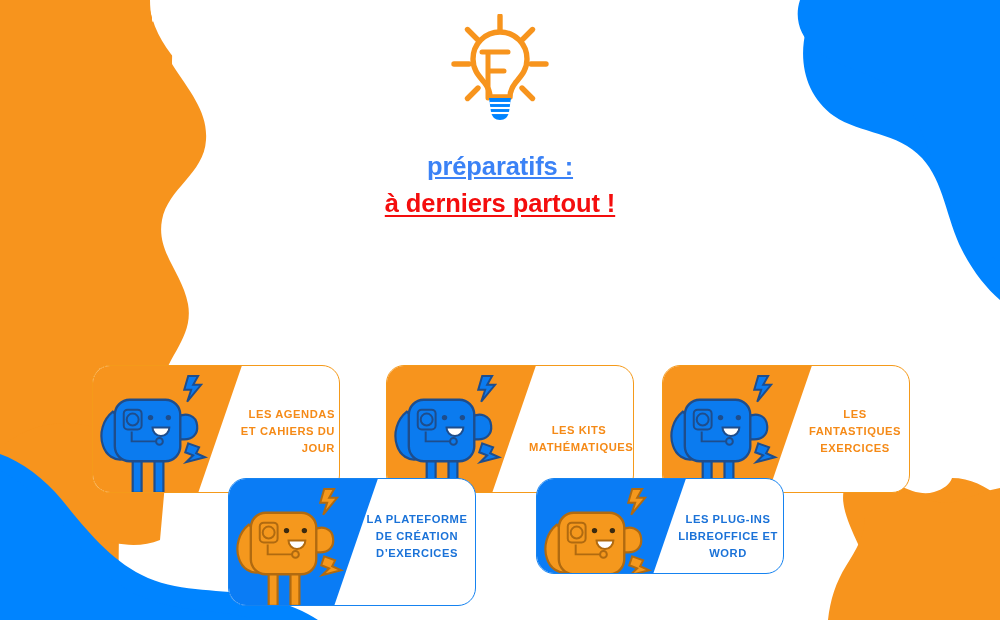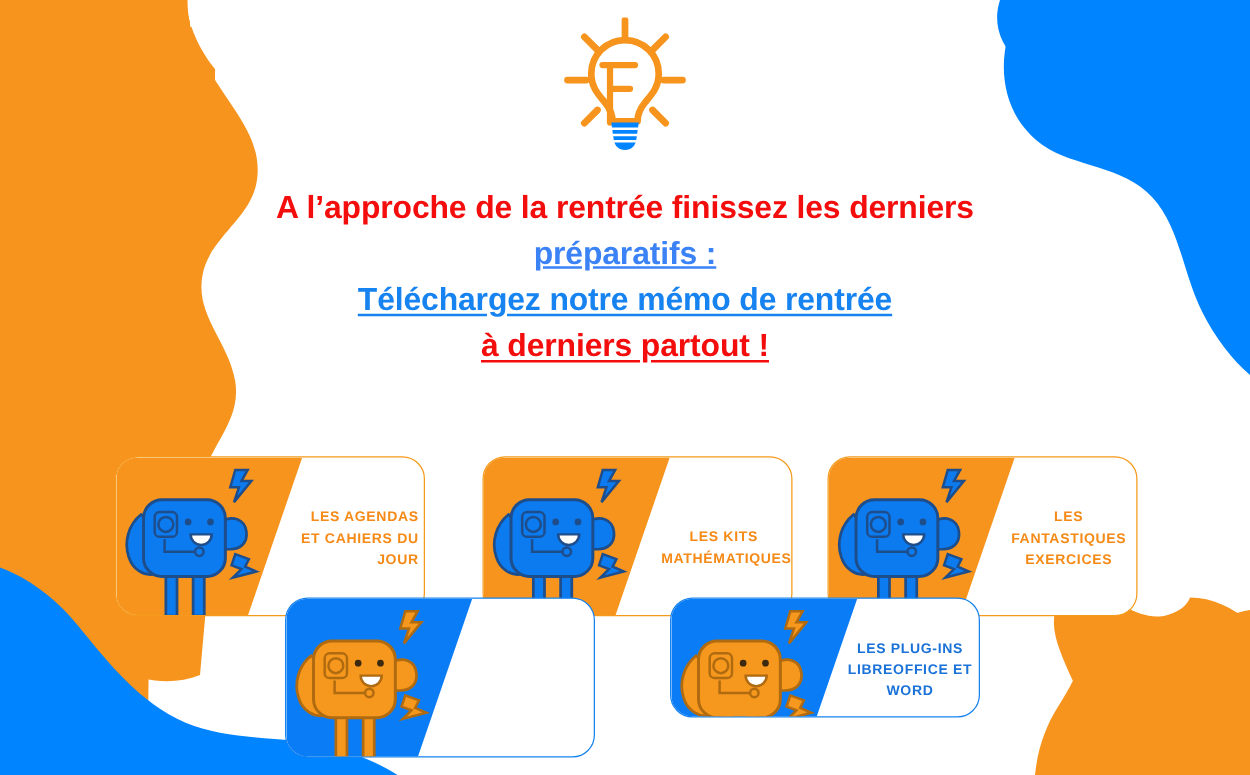--- a/index.html
+++ b/index.html
@@ -143,23 +143,21 @@
 
     <path fill="#0084FF" d="M45,84 L67,84 L65,98 C64,103 61,106 56,106 C51,106 48,103 47,98 Z"></path>
     <g stroke="#FFFFFF" stroke-width="2.1">
       <line x1="45.5" y1="89" x2="66.5" y2="89"></line>
       <line x1="46" y1="94" x2="66" y2="94"></line>
       <line x1="47" y1="99" x2="65" y2="99"></line>
     </g>
   </svg>
 
   <div class="headline">
-    <span class="ln ln1">A l’approche de la rentrée finissez les derniers</span>
     <span class="ln ln2">préparatifs :</span>
-    <span class="ln ln3">Téléchargez notre mémo de rentrée </span>
     <span class="ln ln4">à derniers partout !</span>
   </div>
 
   <div class="card card-orange" id="card1">
     <svg class="card-svg" viewBox="0 0 248 128">
       <path fill="#F7941D" d="M44,0 L150,0 L106,128 L0,128 L0,0 Z"></path>
       <g>
         <path fill="#0B7BEF" stroke="#1E4D8C" stroke-width="2.2" d="M40,92 h9 v36 h-9 z"></path>
         <path fill="#0B7BEF" stroke="#1E4D8C" stroke-width="2.2" d="M62,92 h9 v36 h-9 z"></path>
         <path fill="#0B7BEF" stroke="#1E4D8C" stroke-width="2.2" d="M20,46 C10,54 6,68 10,80 C13,90 22,96 31,94 L31,56 Z"></path>
@@ -238,20 +236,21 @@
         <circle cx="40" cy="54" r="6" fill="none" stroke="#B06A10" stroke-width="2"></circle>
         <circle cx="58" cy="52" r="2.7" fill="#3B2A10"></circle>
         <circle cx="76" cy="52" r="2.7" fill="#3B2A10"></circle>
         <path fill="#FFFFFF" stroke="#B06A10" stroke-width="2" d="M60,62 h17 a8.5,8.5 0 0 1 -17,0 z"></path>
         <path fill="none" stroke="#B06A10" stroke-width="2" d="M39,66 v10 h26"></path>
         <circle cx="67" cy="76" r="3.4" fill="#F5981D" stroke="#B06A10" stroke-width="2"></circle>
         <path fill="#F5981D" stroke="#B06A10" stroke-width="2" d="M96,10 l10,0 l-5,9 l8,0 l-14,17 l4,-12 l-7,0 z"></path>
         <path fill="#F5981D" stroke="#B06A10" stroke-width="2" d="M96,78 l11,4 l-3,6 l9,4 l-19,5 l7,-7 l-8,-3 z"></path>
       </g>
     </svg>
+    <div class="card-label label-blue">LA PLATEFORME DE CRÉATION D’EXERCICES</div>
   </div>
 
   <div class="card card-blue" id="card5">
     <svg class="card-svg" viewBox="0 0 248 128">
       <path fill="#0A7CF5" d="M44,0 L150,0 L106,128 L0,128 L0,0 Z"></path>
       <g>
         <path fill="#F5981D" stroke="#B06A10" stroke-width="2.2" d="M40,92 h9 v36 h-9 z"></path>
         <path fill="#F5981D" stroke="#B06A10" stroke-width="2.2" d="M62,92 h9 v36 h-9 z"></path>
         <path fill="#F5981D" stroke="#B06A10" stroke-width="2.2" d="M20,46 C10,54 6,68 10,80 C13,90 22,96 31,94 L31,56 Z"></path>
         <path fill="#F5981D" stroke="#B06A10" stroke-width="2.2" d="M84,52 c10,-6 20,-2 21,8 c1,9 -5,14 -13,14 l-10,0 z"></path>

